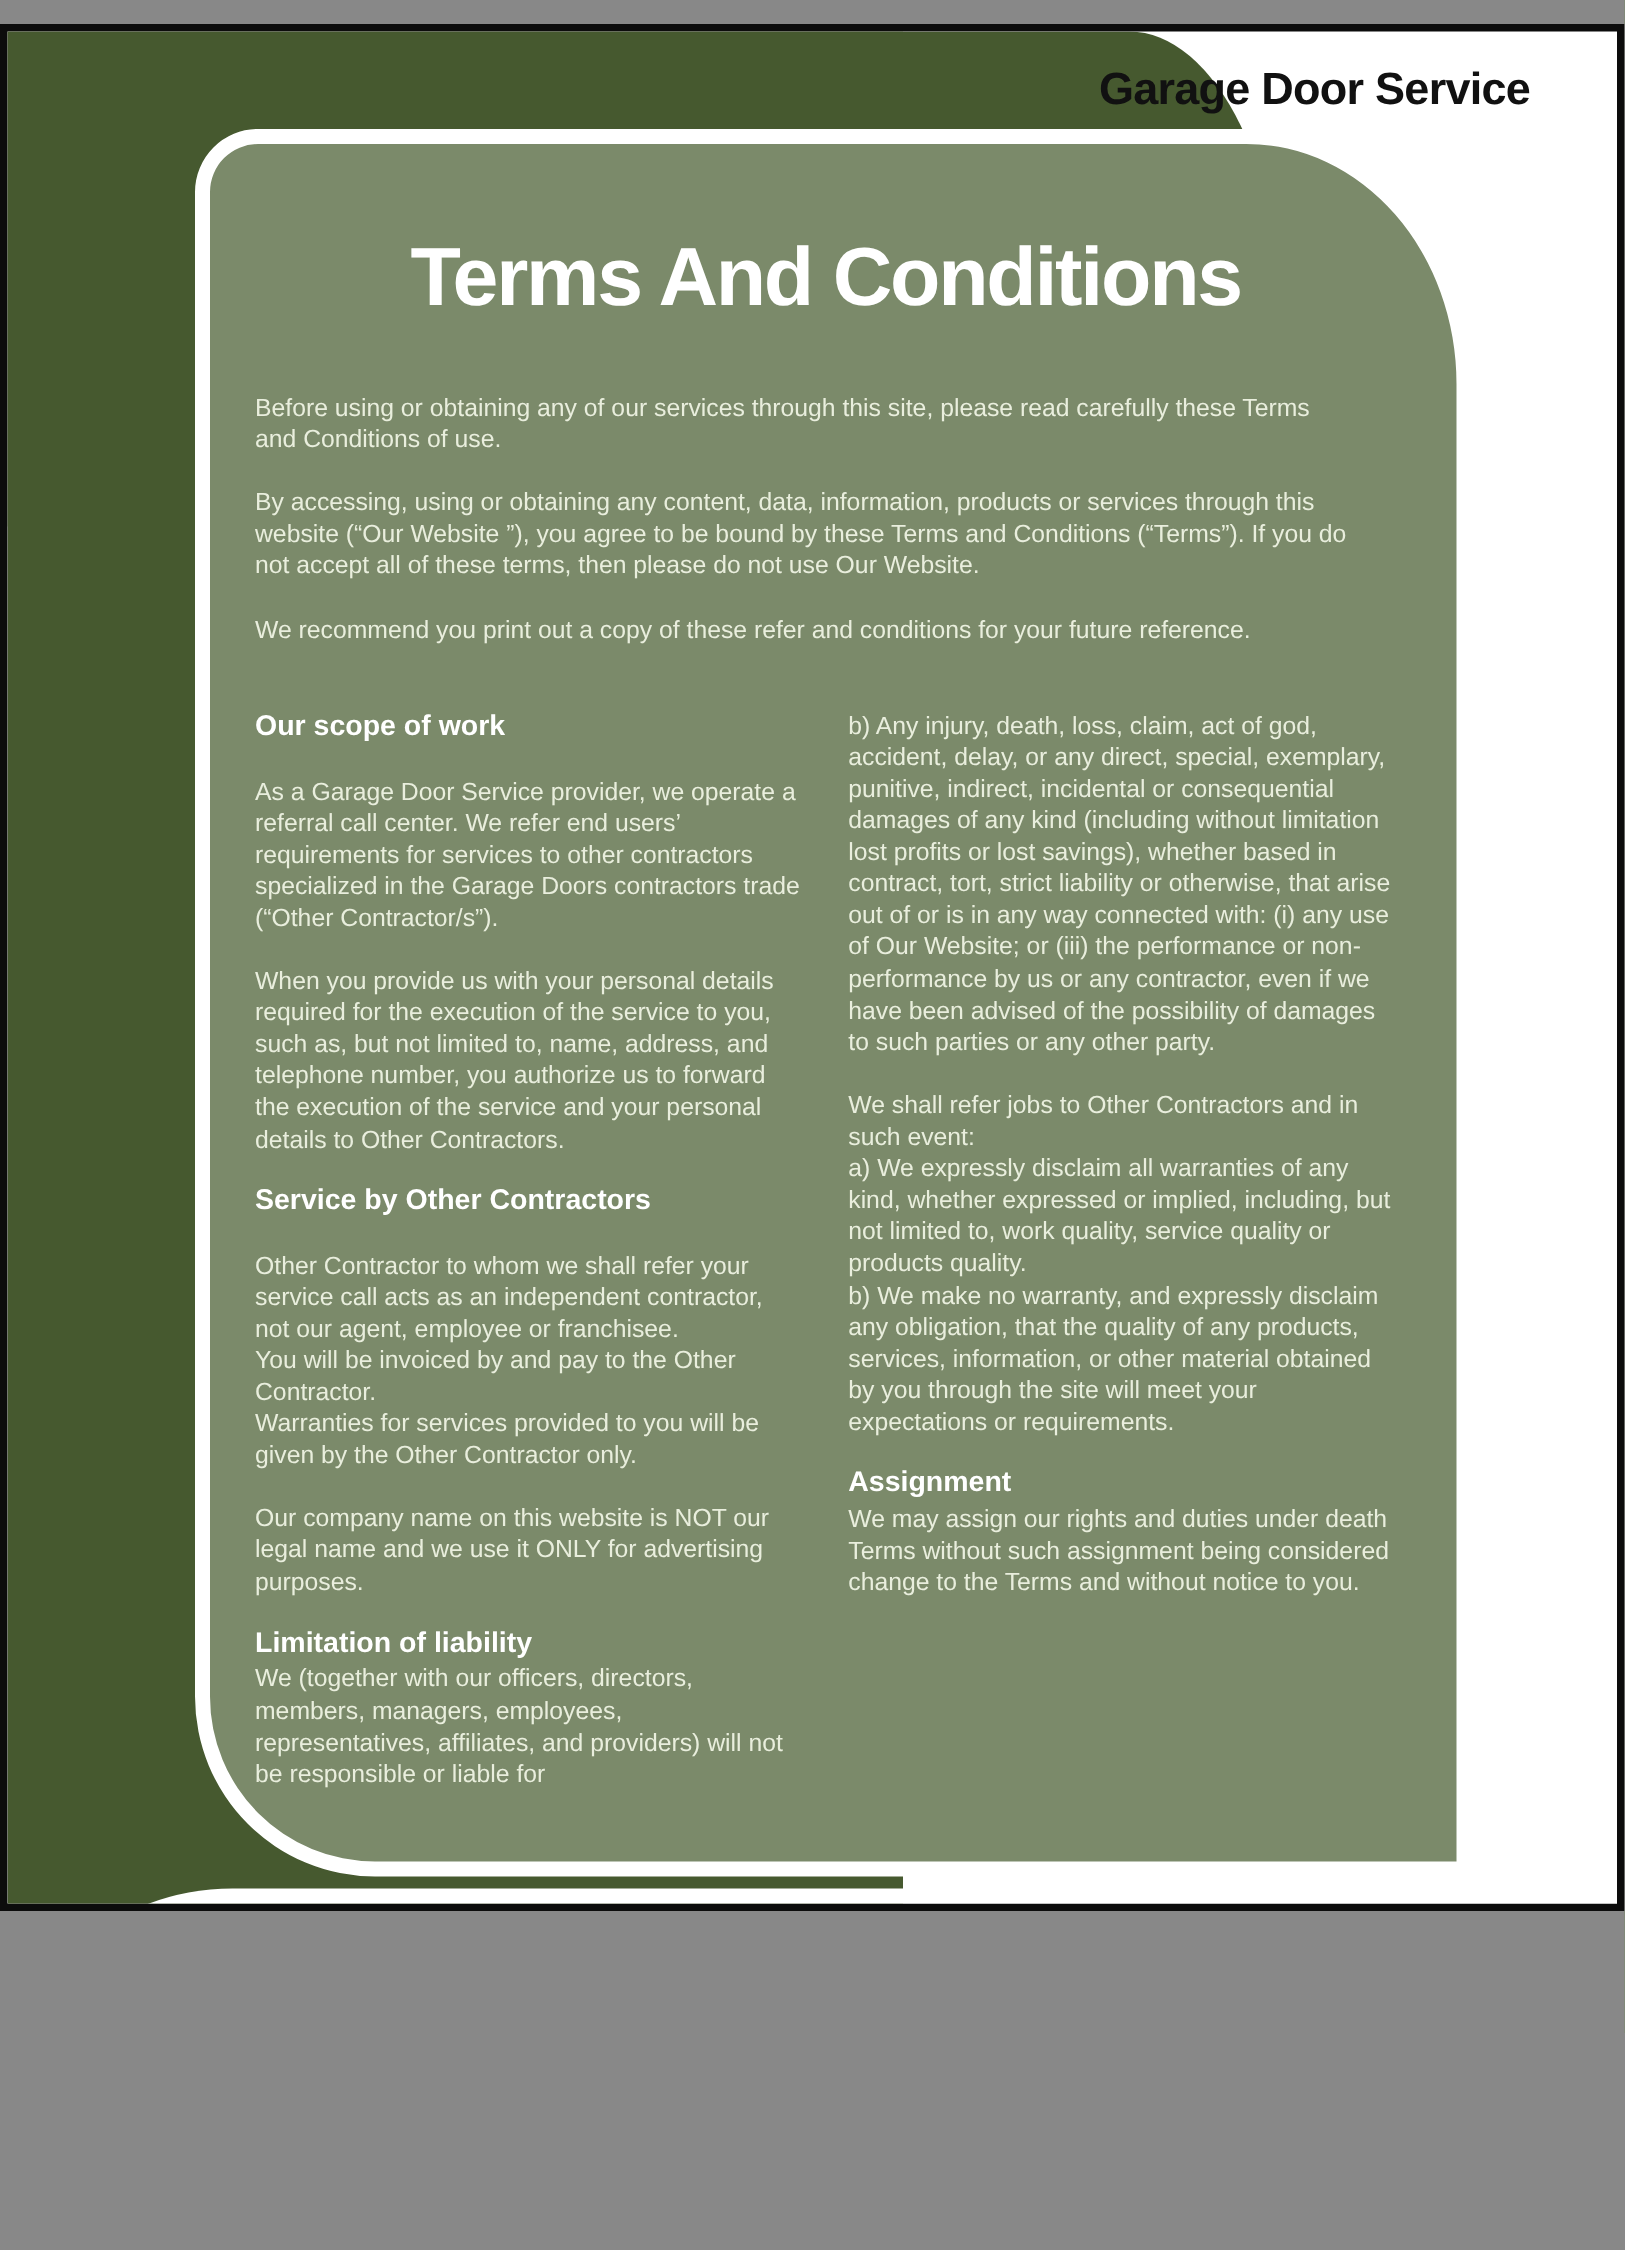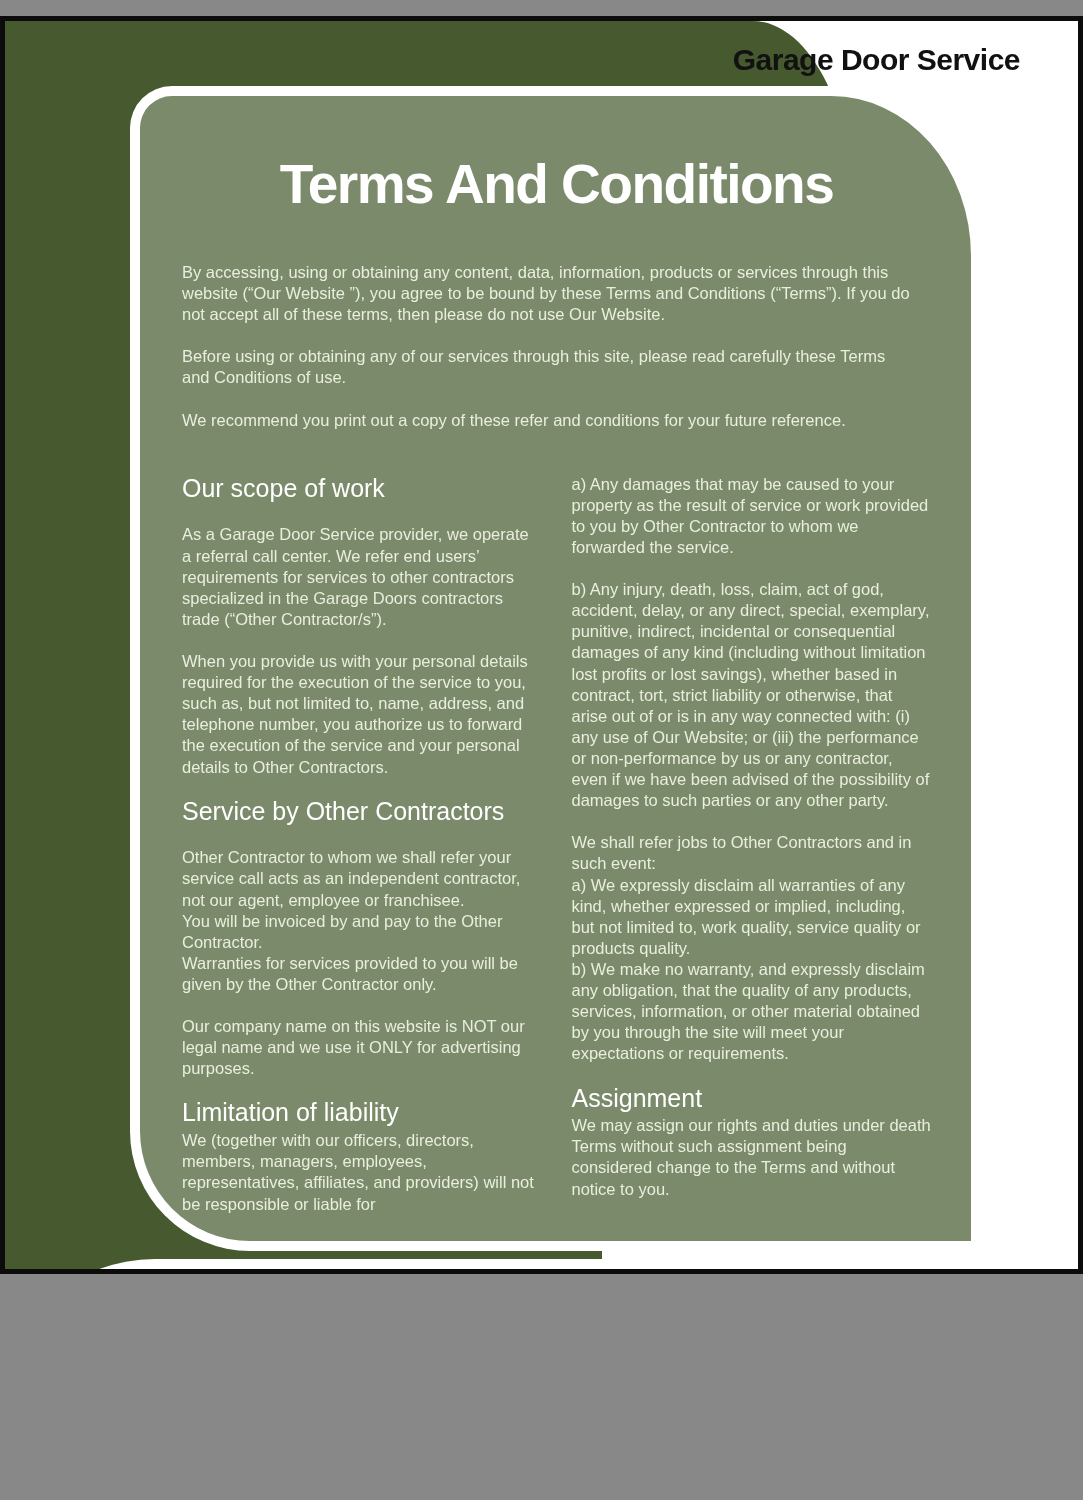--- a/index.html
+++ b/index.html
@@ -39,40 +39,40 @@
     font-size:30px;font-weight:bold;letter-spacing:-0.5px;
     color:var(--brand-color);
   }
   
   .panel{
     position:absolute;left:125px;top:65px;width:851px;height:1165px;
     background:var(--panel-green);
     border:10px solid #ffffff;
     border-radius:42px 150px 0 120px / 42px 170px 0 120px;
     z-index:3;
-    padding:56px 40px 0 42px;
+    padding:56px 40px 0 30px;
     color:var(--text-color);
   }
   .panel h1{
     text-align:center;
     font-size:55px;font-weight:bold;letter-spacing:-1.5px;
     color:var(--heading-color);
     margin-bottom:46px;
   }
   .intro{max-width:734px;}
   .para{
     font-size:16.5px;line-height:1.28;white-space:pre-line;
     margin-top:21px;
   }
   .intro .para:first-child{margin-top:0;}
   .columns{display:flex;gap:30px;margin-top:43px;}
   .col{flex:1;min-width:0;}
   .col > :first-child{margin-top:0;}
   .heading{
-    font-size:25px;font-weight:normal;color:var(--heading-color);
+    font-size:19px;font-weight:bold;color:var(--heading-color);
     margin-top:20px;margin-bottom:22px;line-height:1.15;
   }
   .heading.tight{margin-bottom:3px;}
   .heading.tight + .para{margin-top:0;}
   .para + .heading{margin-top:19px;}
   
   .diamonds{position:absolute;left:0;top:1256px;width:100%;height:234px;z-index:4;}
   .diamond{
     position:absolute;top:0;height:232px;
     clip-path:polygon(50% 0,100% 50%,50% 100%,0 50%);
@@ -92,39 +92,38 @@
 
   <div class="bg-dark-top"></div>
   <div class="bg-dark-left"></div>
   <div class="bg-white-bottom"></div>
 
   <div class="brand">Garage Door Service</div>
 
   <div class="panel">
     <h1>Terms And Conditions</h1>
     <div class="intro" id="intro">
+        <p class="para">Before using or obtaining any of our services through this site, please read carefully these Terms and Conditions of use.</p>
         <p class="para">By accessing, using or obtaining any content, data, information, products or services through this website (“Our Website ”), you agree to be bound by these Terms and Conditions (“Terms”). If you do not accept all of these terms, then please do not use Our Website.</p>
-        <p class="para">Before using or obtaining any of our services through this site, please read carefully these Terms and Conditions of use.</p>
         <p class="para">We recommend you print out a copy of these refer and conditions for your future reference.</p>
       </div>
     <div class="columns">
       <div class="col" id="col-left">
           <h3 class="heading">Our scope of work</h3>
           <p class="para">As a Garage Door Service provider, we operate a referral call center. We refer end users’ requirements for services to other contractors specialized in the Garage Doors contractors trade (“Other Contractor/s”).</p>
           <p class="para">When you provide us with your personal details required for the execution of the service to you, such as, but not limited to, name, address, and telephone number, you authorize us to forward the execution of the service and your personal details to Other Contractors.</p>
           <h3 class="heading">Service by Other Contractors</h3>
           <p class="para">Other Contractor to whom we shall refer your service call acts as an independent contractor, not our agent, employee or franchisee.
 You will be invoiced by and pay to the Other Contractor.
 Warranties for services provided to you will be given by the Other Contractor only.</p>
           <p class="para">Our company name on this website is NOT our legal name and we use it ONLY for advertising purposes.</p>
           <h3 class="heading tight">Limitation of liability</h3>
           <p class="para">We (together with our officers, directors, members, managers, employees, representatives, affiliates, and providers) will not be responsible or liable for</p>
         </div>
       <div class="col" id="col-right">
-          <p class="para">a) Any damages that may be caused to your property as the result of service or work provided to you by Other Contractor to whom we forwarded the service.</p>
           <p class="para">b) Any injury, death, loss, claim, act of god, accident, delay, or any direct, special, exemplary, punitive, indirect, incidental or consequential damages of any kind (including without limitation lost profits or lost savings), whether based in contract, tort, strict liability or otherwise, that arise out of or is in any way connected with: (i) any use of Our Website; or (iii) the performance or non-performance by us or any contractor, even if we have been advised of the possibility of damages to such parties or any other party.</p>
           <p class="para">We shall refer jobs to Other Contractors and in such event:
 a) We expressly disclaim all warranties of any kind, whether expressed or implied, including, but not limited to, work quality, service quality or products quality.
 b) We make no warranty, and expressly disclaim any obligation, that the quality of any products, services, information, or other material obtained by you through the site will meet your expectations or requirements.</p>
           <h3 class="heading tight">Assignment</h3>
           <p class="para">We may assign our rights and duties under death Terms without such assignment being considered change to the Terms and without notice to you.</p>
         </div>
     </div>
   </div>
 

